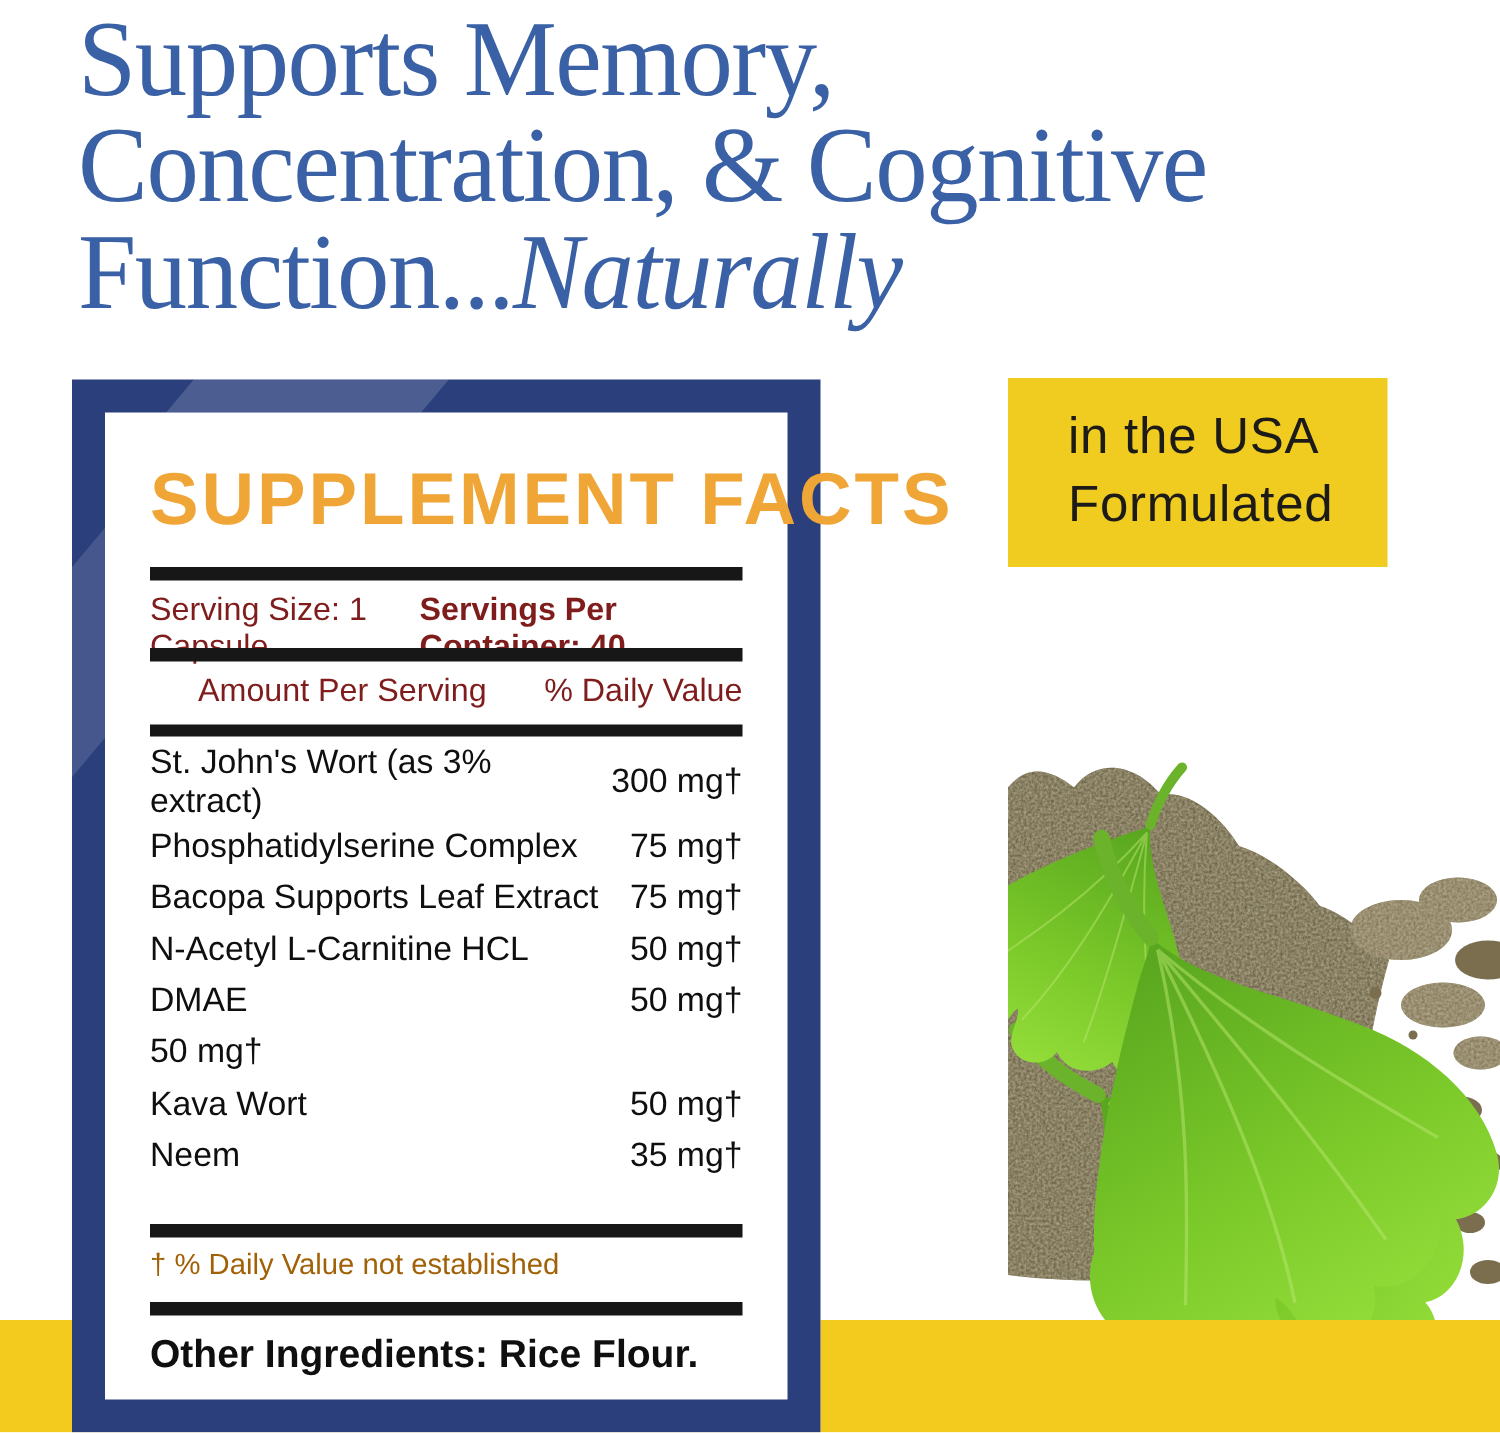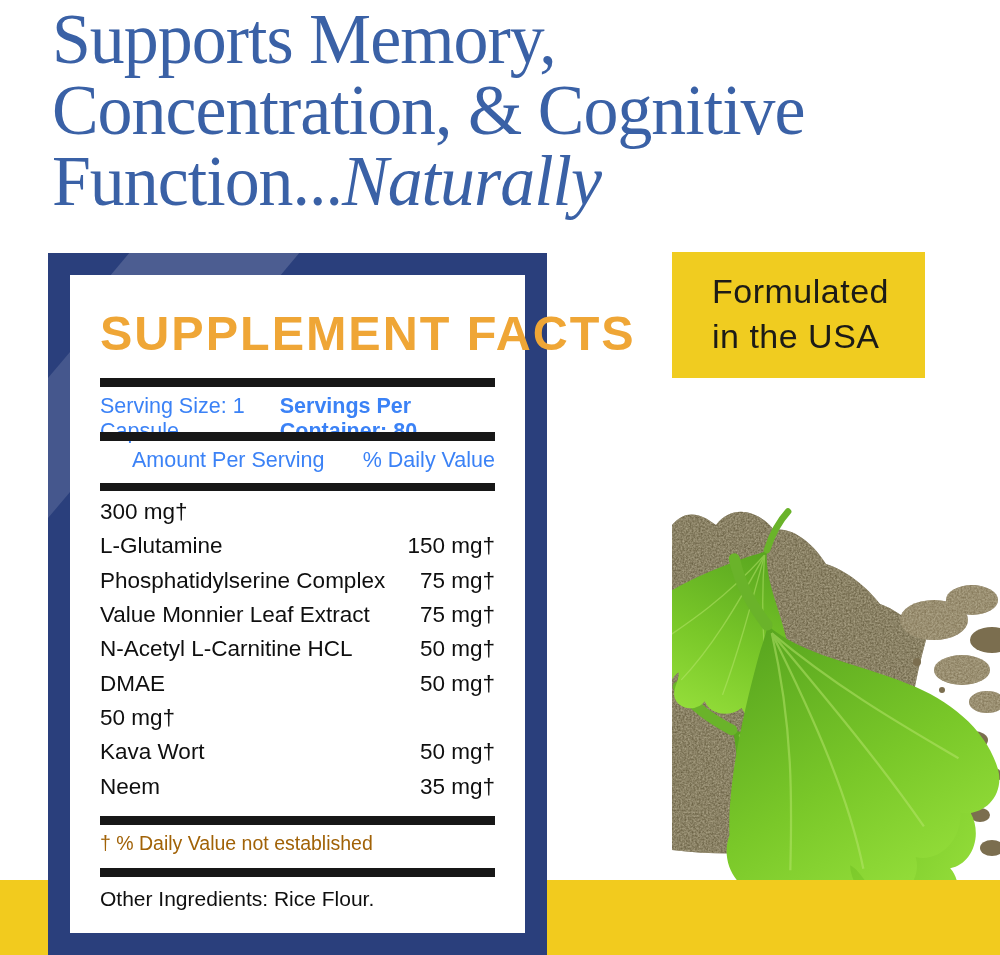--- a/index.html
+++ b/index.html
@@ -62,38 +62,38 @@
   }
   .rule {
     position:absolute; left:30px; right:30px; height:9px;
     background:var(--rule_black, #171717);
   }
   .r1 { top:103px; } .r2 { top:157px; } .r3 { top:208px; height:8px; }
   .r4 { top:541px; } .r5 { top:593px; }
   .line-flex {
     position:absolute; left:30px; right:30px;
     display:flex; justify-content:space-between; align-items:baseline;
-    color:#3b82f6;
+    color:#7f1d1d;
   }
   .serving-line { top:119px; font-size:21.5px; }
   .serving-line .strong { font-weight:700; }
   .amount-line  { top:173px; font-size:21.5px;margin-left:32px; }
   .rows { position:absolute; left:30px; right:30px; top:220px; display:flex; flex-direction:column; }
   .row {
     flex:0 0 34.3px; display:flex; justify-content:space-between; align-items:center;
     font-size:22.5px; color:#0f0f0f;
   }
   .row .amt { white-space:nowrap; }
   .footnote {
     position:absolute; left:30px; top:557px;
     font-size:19.5px; color:#a16207;
   }
   .other-ing {
     position:absolute; left:30px; top:612px;
-    font-size:21px; font-weight:400; color:#0f0f0f;
+    font-size:26px; font-weight:700; color:#0f0f0f;
   }
 </style>
 </head>
 <body>
 
 <div id="stage">
 
   <div class="headline">
     <div>Supports Memory,</div>
     <div>Concentration, &amp; Cognitive</div>
@@ -171,60 +171,57 @@
     </g>
 
     <g>
       <use href="#leaf" transform="translate(60,300) rotate(125) scale(1.5)"></use>
       <use href="#leaf" transform="translate(95,120) rotate(205) scale(0.95)"></use>
       <use href="#leaf" transform="translate(95,195) rotate(150) scale(1.6)"></use>
     </g>
   </svg>
 
   <div class="badge">
+    <div>in the USA</div>
     <div>Formulated</div>
-    <div>in the USA</div>
   </div>
 
   <div class="panel">
     <div class="sheen-top"></div>
     <div class="sheen-left"></div>
 
     <div class="sf-title">SUPPLEMENT FACTS</div>
 
     <div class="rule r1"></div>
 
     <div class="line-flex serving-line">
       <span>Serving Size: 1 Capsule</span>
-      <span class="strong">Servings Per Container: 80</span>
+      <span class="strong">Servings Per Container: 40</span>
     </div>
 
     <div class="rule r2"></div>
 
     <div class="line-flex amount-line">
       <span>Amount Per Serving</span>
       <span>% Daily Value</span>
     </div>
 
     <div class="rule r3"></div>
 
     <div class="rows">
       <div class="row">
+        <span>St. John's Wort (as 3% extract)</span>
         <span class="amt">300 mg†</span>
-      </div>
-      <div class="row">
-        <span>L-Glutamine</span>
-        <span class="amt">150 mg†</span>
       </div>
       <div class="row">
         <span>Phosphatidylserine Complex</span>
         <span class="amt">75 mg†</span>
       </div>
       <div class="row">
-        <span>Value Monnier Leaf Extract</span>
+        <span>Bacopa Supports Leaf Extract</span>
         <span class="amt">75 mg†</span>
       </div>
       <div class="row">
         <span>N-Acetyl L-Carnitine HCL</span>
         <span class="amt">50 mg†</span>
       </div>
       <div class="row">
         <span>DMAE</span>
         <span class="amt">50 mg†</span>
       </div>

